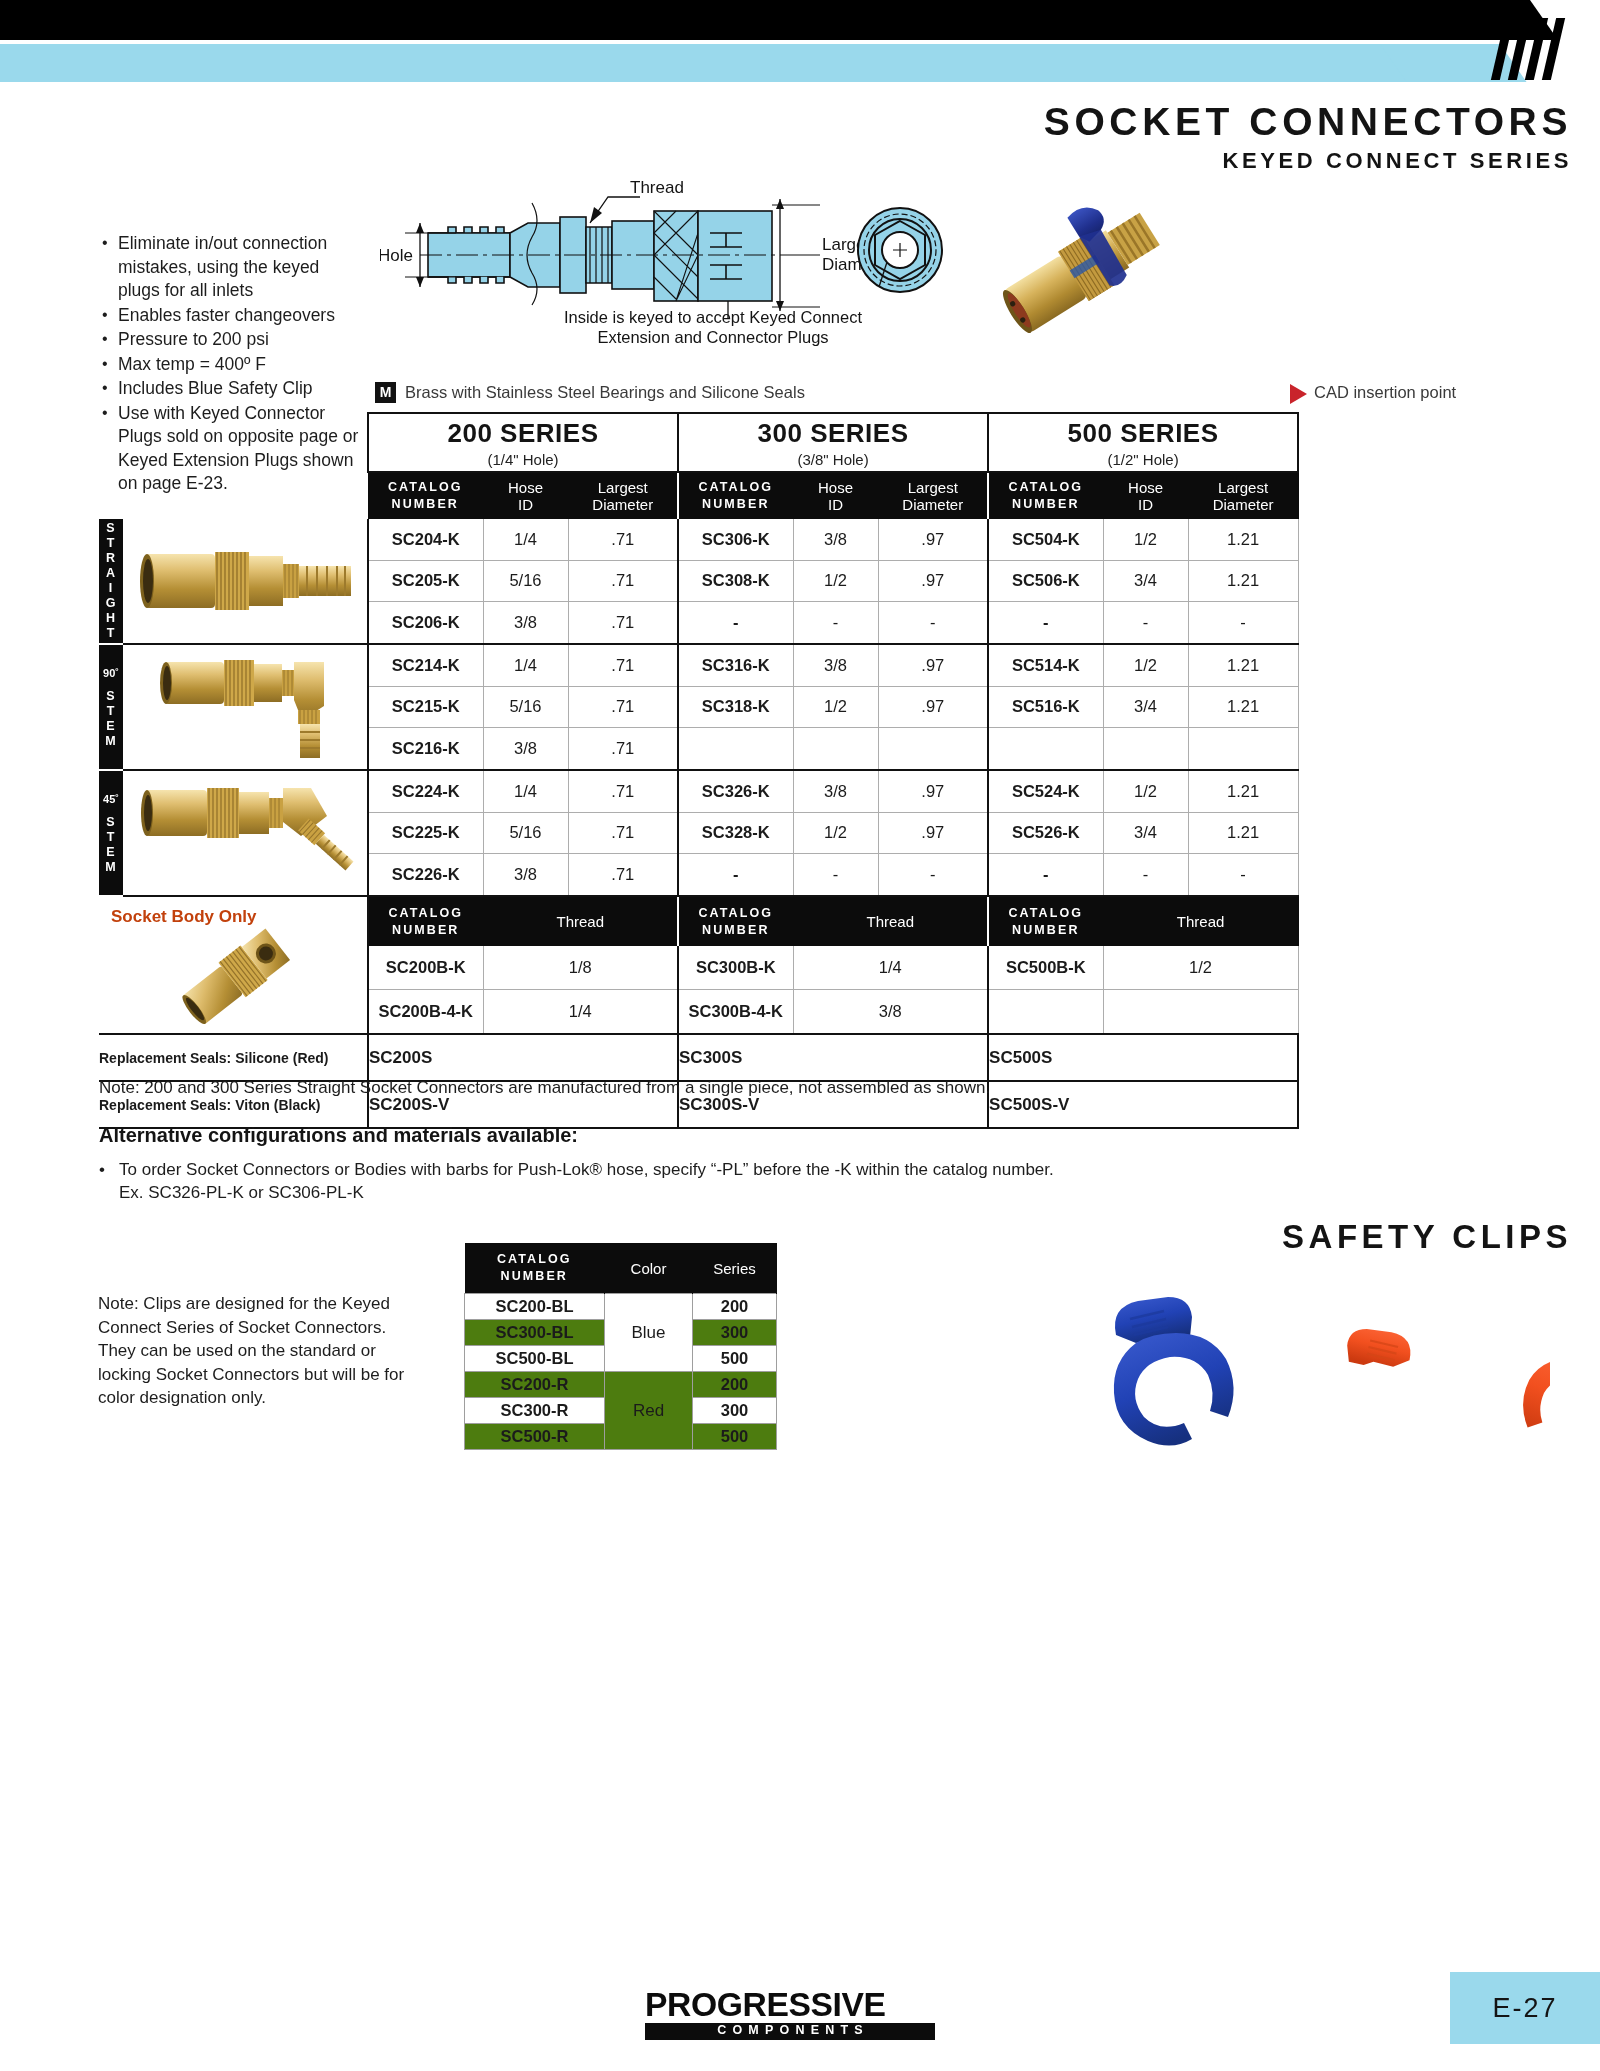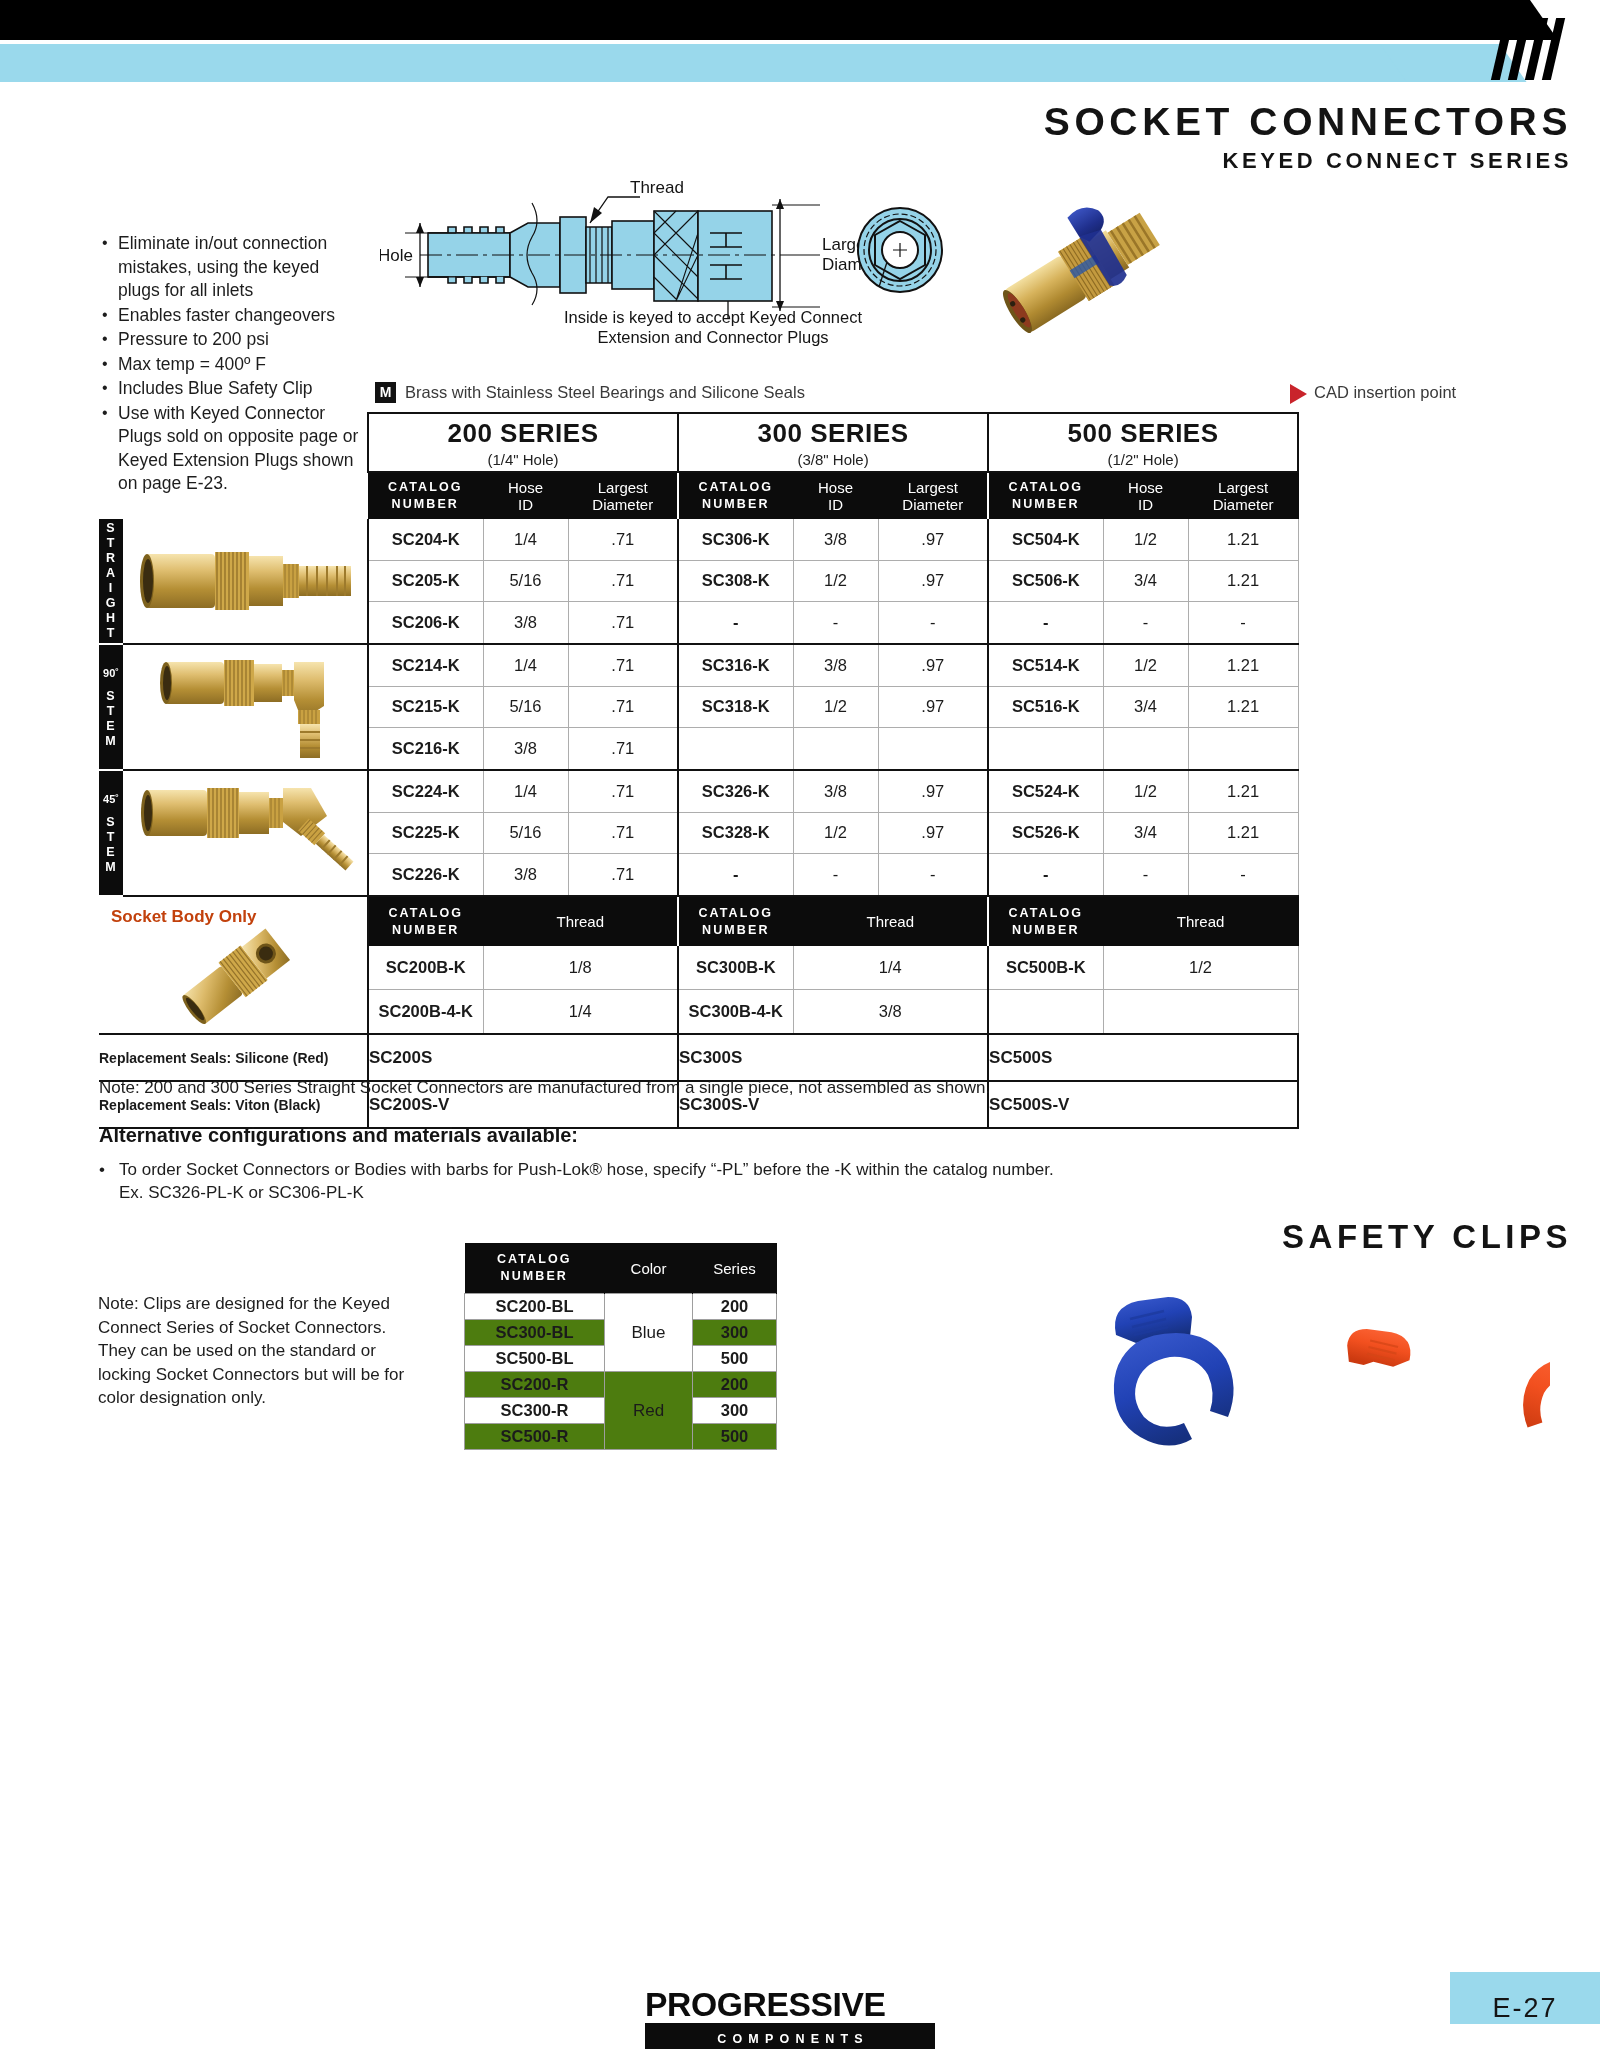--- a/index.html
+++ b/index.html
@@ -219,26 +219,26 @@
   
   .logo { position: absolute; left: 645px; top: 1988px; width: 290px; }
   .logo-top {
     font-size: 33px; font-weight: bold; letter-spacing: -0.4px;
     color: #0c0c0c; line-height: 33px;
     font-family: "Liberation Sans", sans-serif;
     transform: scaleX(1.02); transform-origin: left;
   }
   .logo-bot {
     background: #0c0c0c; color: #fff; font-size: 12.5px;
-    letter-spacing: 6.2px; text-align: center; padding: 9px 0 3px 6px;
+    letter-spacing: 6.2px; text-align: center; padding: 0 0 3px 6px;
     margin-top: 2px; font-weight: bold;
   }
   .pagenum {
     position: absolute; right: 0px; top: 1972px;
-    width: 150px; height: 52px; background: #9ad9ec;
+    width: 150px; height: 72px; background: #9ad9ec;
     font-size: 27px; letter-spacing: 2px; color: #141414;
     text-align: center; line-height: 72px;
   }
 </style>
 </head>
 <body>
 
 <div class="hdr-black"></div>
 <div class="hdr-black-skew"></div>
 <div class="hdr-blue"></div>

